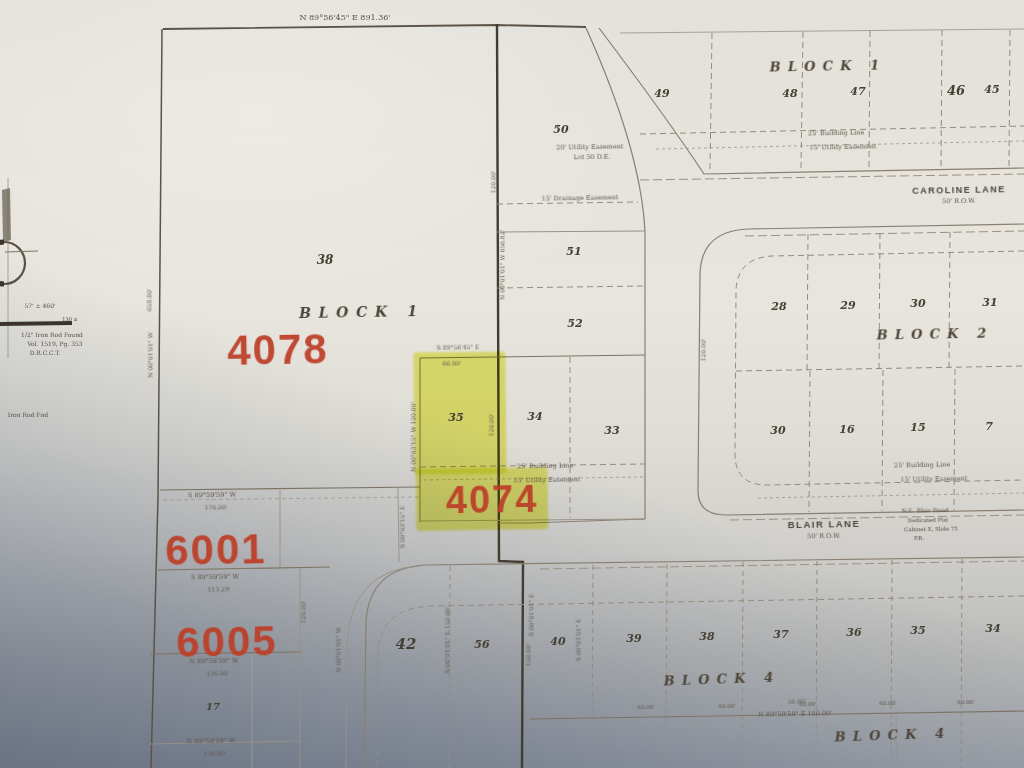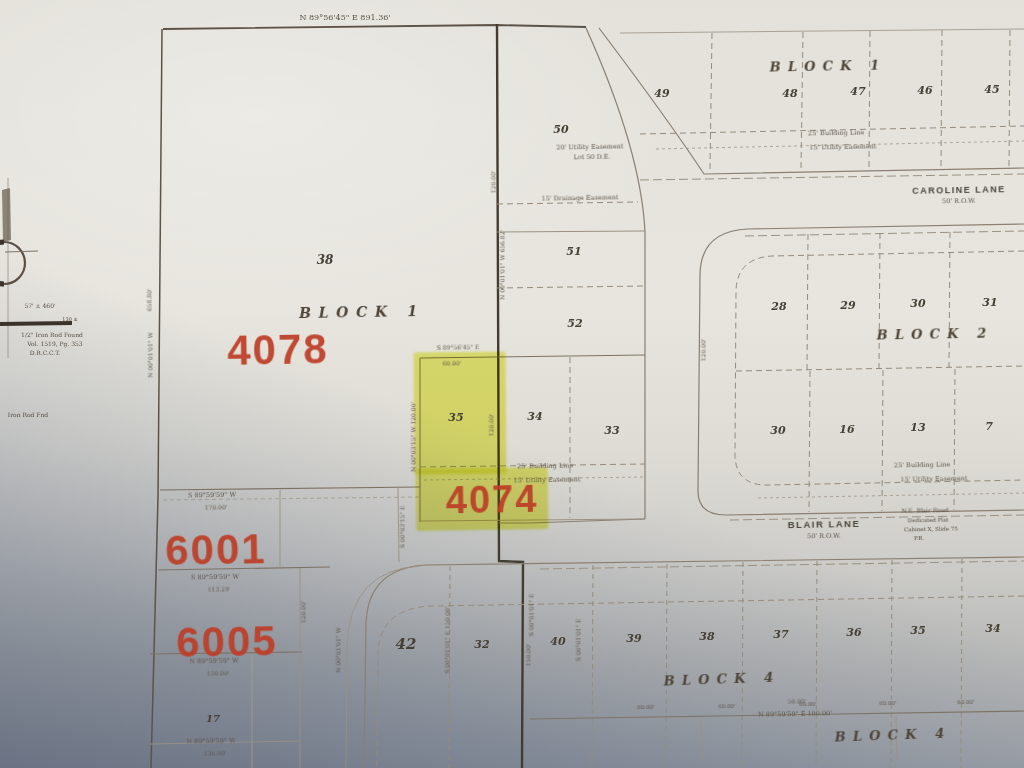--- a/index.html
+++ b/index.html
@@ -125,47 +125,47 @@
       <div class="lbl block" style="left: 935px; top: 334px; font-size: 13px; transform: translate(-50%, -50%) rotate(-1deg);">BLOCK 2</div>
       <div class="lbl block" style="left: 722px; top: 679px; font-size: 13px; transform: translate(-50%, -50%) rotate(-2deg);">BLOCK 4</div>
       <div class="lbl block" style="left: 893px; top: 735px; font-size: 13px; transform: translate(-50%, -50%) rotate(-2deg);">BLOCK 4</div>
       <div class="lbl street" style="left: 959px; top: 190px; font-size: 9px; transform: translate(-50%, -50%) rotate(-1deg);">CAROLINE LANE</div>
       <div class="lbl small" style="left: 959px; top: 201px; font-size: 6.5px; transform: translate(-50%, -50%) rotate(-1deg);">50' R.O.W.</div>
       <div class="lbl street" style="left: 824px; top: 524px; font-size: 9.5px; transform: translate(-50%, -50%) rotate(-1deg);">BLAIR LANE</div>
       <div class="lbl small" style="left: 824px; top: 536px; font-size: 6.5px; transform: translate(-50%, -50%) rotate(-1deg);">50' R.O.W.</div>
       <div class="lbl lot" style="left: 662px; top: 93px; font-size: 11px; transform: translate(-50%, -50%) rotate(0deg);">49</div>
       <div class="lbl lot" style="left: 790px; top: 93px; font-size: 11px; transform: translate(-50%, -50%) rotate(0deg);">48</div>
       <div class="lbl lot" style="left: 858px; top: 91px; font-size: 11px; transform: translate(-50%, -50%) rotate(0deg);">47</div>
-      <div class="lbl lot" style="left: 925px; top: 90px; font-size: 11px; transform: translate(-50%, -50%) rotate(0deg);">46</div>
+      <div class="lbl lot" style="left: 956px; top: 90px; font-size: 13px; transform: translate(-50%, -50%) rotate(0deg);">46</div>
       <div class="lbl lot" style="left: 992px; top: 89px; font-size: 11px; transform: translate(-50%, -50%) rotate(0deg);">45</div>
       <div class="lbl lot" style="left: 561px; top: 129px; font-size: 11px; transform: translate(-50%, -50%) rotate(0deg); text-align: right;">50</div>
       <div class="lbl lot" style="left: 325px; top: 260px; font-size: 12px; transform: translate(-50%, -50%) rotate(0deg);">38</div>
       <div class="lbl lot" style="left: 574px; top: 251px; font-size: 11px; transform: translate(-50%, -50%) rotate(0deg);">51</div>
       <div class="lbl lot" style="left: 575px; top: 323px; font-size: 11px; transform: translate(-50%, -50%) rotate(0deg);">52</div>
       <div class="lbl lot" style="left: 456px; top: 417px; font-size: 11px; transform: translate(-50%, -50%) rotate(0deg);">35</div>
       <div class="lbl lot" style="left: 535px; top: 416px; font-size: 11px; transform: translate(-50%, -50%) rotate(0deg);">34</div>
       <div class="lbl lot" style="left: 612px; top: 414px; font-size: 11px; transform: translate(-50%, -50%) rotate(0deg); margin-top: 16px;">33</div>
       <div class="lbl lot" style="left: 779px; top: 306px; font-size: 11px; transform: translate(-50%, -50%) rotate(0deg);">28</div>
       <div class="lbl lot" style="left: 848px; top: 305px; font-size: 11px; transform: translate(-50%, -50%) rotate(0deg);">29</div>
       <div class="lbl lot" style="left: 918px; top: 303px; font-size: 11px; transform: translate(-50%, -50%) rotate(0deg);">30</div>
       <div class="lbl lot" style="left: 990px; top: 302px; font-size: 11px; transform: translate(-50%, -50%) rotate(0deg);">31</div>
       <div class="lbl lot" style="left: 778px; top: 430px; font-size: 11px; transform: translate(-50%, -50%) rotate(0deg);">30</div>
       <div class="lbl lot" style="left: 847px; top: 429px; font-size: 11px; transform: translate(-50%, -50%) rotate(0deg);">16</div>
-      <div class="lbl lot" style="left: 918px; top: 427px; font-size: 11px; transform: translate(-50%, -50%) rotate(0deg);">13</div>
+      <div class="lbl lot" style="left: 918px; top: 427px; font-size: 11px; transform: translate(-50%, -50%) rotate(0deg);">15</div>
       <div class="lbl lot" style="left: 989px; top: 426px; font-size: 11px; transform: translate(-50%, -50%) rotate(0deg);">7</div>
       <div class="lbl lot" style="left: 406px; top: 644px; font-size: 15px; transform: translate(-50%, -50%) rotate(0deg);">42</div>
-      <div class="lbl lot" style="left: 482px; top: 644px; font-size: 11px; transform: translate(-50%, -50%) rotate(0deg);">32</div>
+      <div class="lbl lot" style="left: 482px; top: 644px; font-size: 11px; transform: translate(-50%, -50%) rotate(0deg);">56</div>
       <div class="lbl lot" style="left: 558px; top: 641px; font-size: 11px; transform: translate(-50%, -50%) rotate(0deg);">40</div>
       <div class="lbl lot" style="left: 634px; top: 638px; font-size: 11px; transform: translate(-50%, -50%) rotate(0deg);">39</div>
       <div class="lbl lot" style="left: 707px; top: 636px; font-size: 11px; transform: translate(-50%, -50%) rotate(0deg);">38</div>
       <div class="lbl lot" style="left: 781px; top: 634px; font-size: 11px; transform: translate(-50%, -50%) rotate(0deg);">37</div>
       <div class="lbl lot" style="left: 854px; top: 632px; font-size: 11px; transform: translate(-50%, -50%) rotate(0deg);">36</div>
       <div class="lbl lot" style="left: 918px; top: 630px; font-size: 11px; transform: translate(-50%, -50%) rotate(0deg);">35</div>
       <div class="lbl lot" style="left: 993px; top: 628px; font-size: 11px; transform: translate(-50%, -50%) rotate(0deg);">34</div>
-      <div class="lbl lot" style="left: 213px; top: 706px; font-size: 10px; transform: translate(-50%, -50%) rotate(0deg); margin-top: 12px;">17</div>
+      <div class="lbl lot" style="left: 213px; top: 706px; font-size: 10px; transform: translate(-50%, -50%) rotate(0deg);">17</div>
       <div class="lbl small" style="left: 836px; top: 133px; font-size: 6.5px; transform: translate(-50%, -50%) rotate(-1deg);">25' Building Line</div>
       <div class="lbl small" style="left: 843px; top: 147px; font-size: 6.5px; transform: translate(-50%, -50%) rotate(-1deg);">15' Utility Easement</div>
       <div class="lbl small" style="left: 590px; top: 147px; font-size: 6.5px; transform: translate(-50%, -50%) rotate(-1deg);">20' Utility Easement</div>
       <div class="lbl small" style="left: 592px; top: 157px; font-size: 6.5px; transform: translate(-50%, -50%) rotate(-1deg);">Lot 50 D.E.</div>
       <div class="lbl small" style="left: 580px; top: 198px; font-size: 6.5px; transform: translate(-50%, -50%) rotate(-1deg);">15' Drainage Easement</div>
       <div class="lbl small" style="left: 545px; top: 466px; font-size: 6.5px; transform: translate(-50%, -50%) rotate(-1deg);">25' Building Line</div>
       <div class="lbl small" style="left: 547px; top: 480px; font-size: 6.5px; transform: translate(-50%, -50%) rotate(-1deg);">15' Utility Easement</div>
       <div class="lbl small" style="left: 922px; top: 465px; font-size: 6.5px; transform: translate(-50%, -50%) rotate(-1deg);">25' Building Line</div>
       <div class="lbl small" style="left: 934px; top: 479px; font-size: 6.5px; transform: translate(-50%, -50%) rotate(-1deg);">15' Utility Easement</div>
       <div class="lbl small" style="left: 345px; top: 17px; font-size: 8px; transform: translate(-50%, -50%) rotate(0deg);">N 89°56'45" E   891.36'</div>

